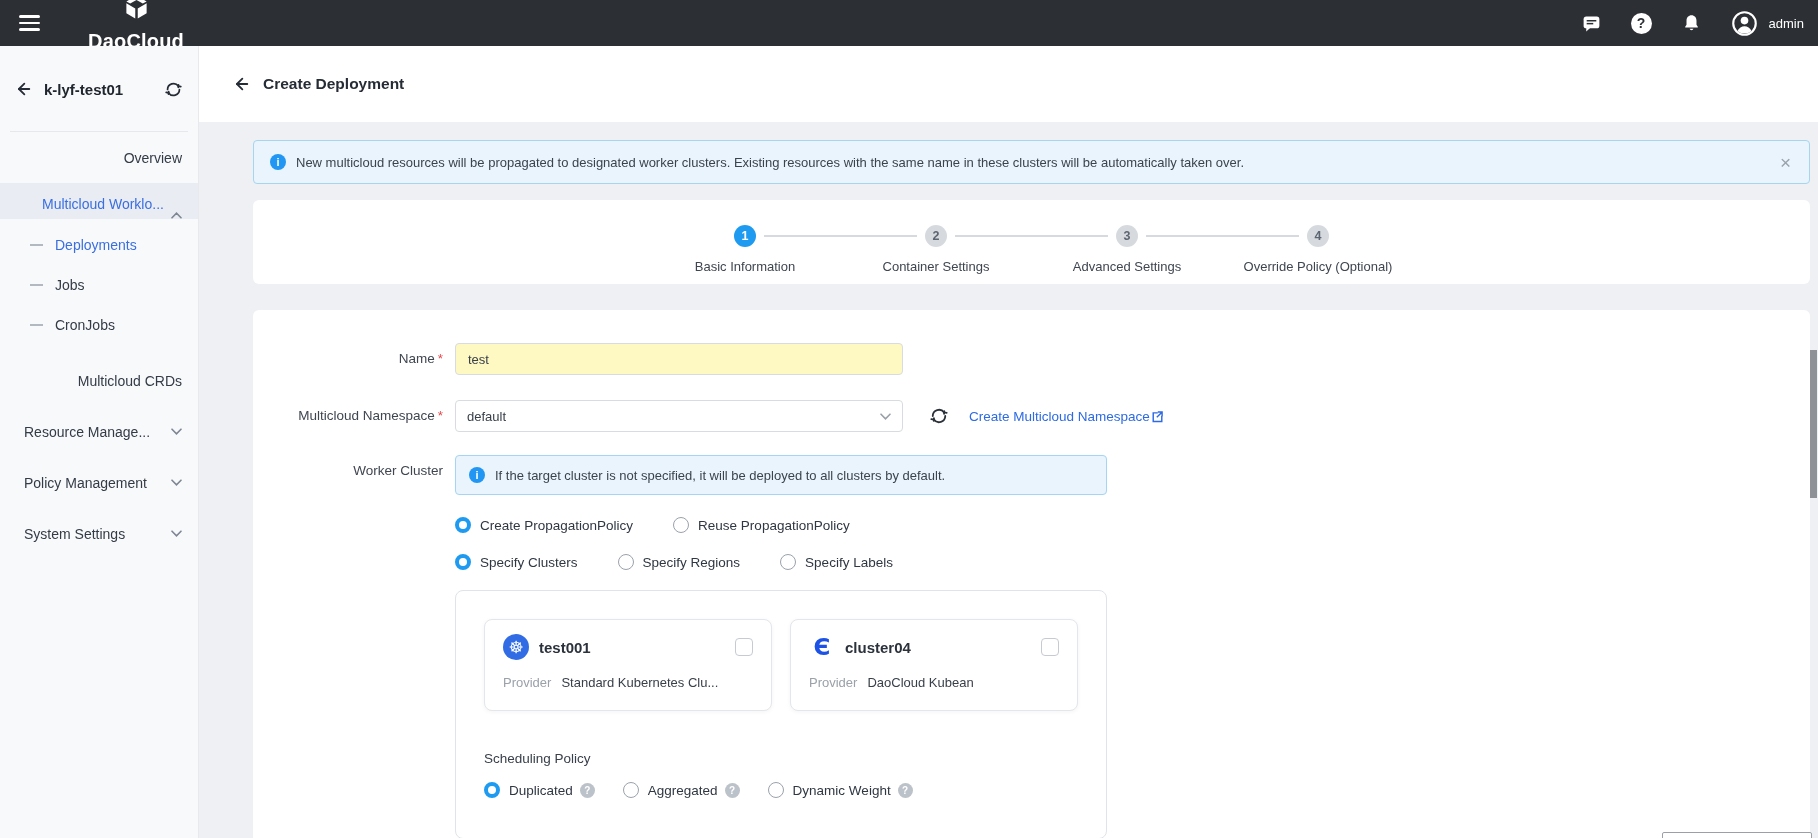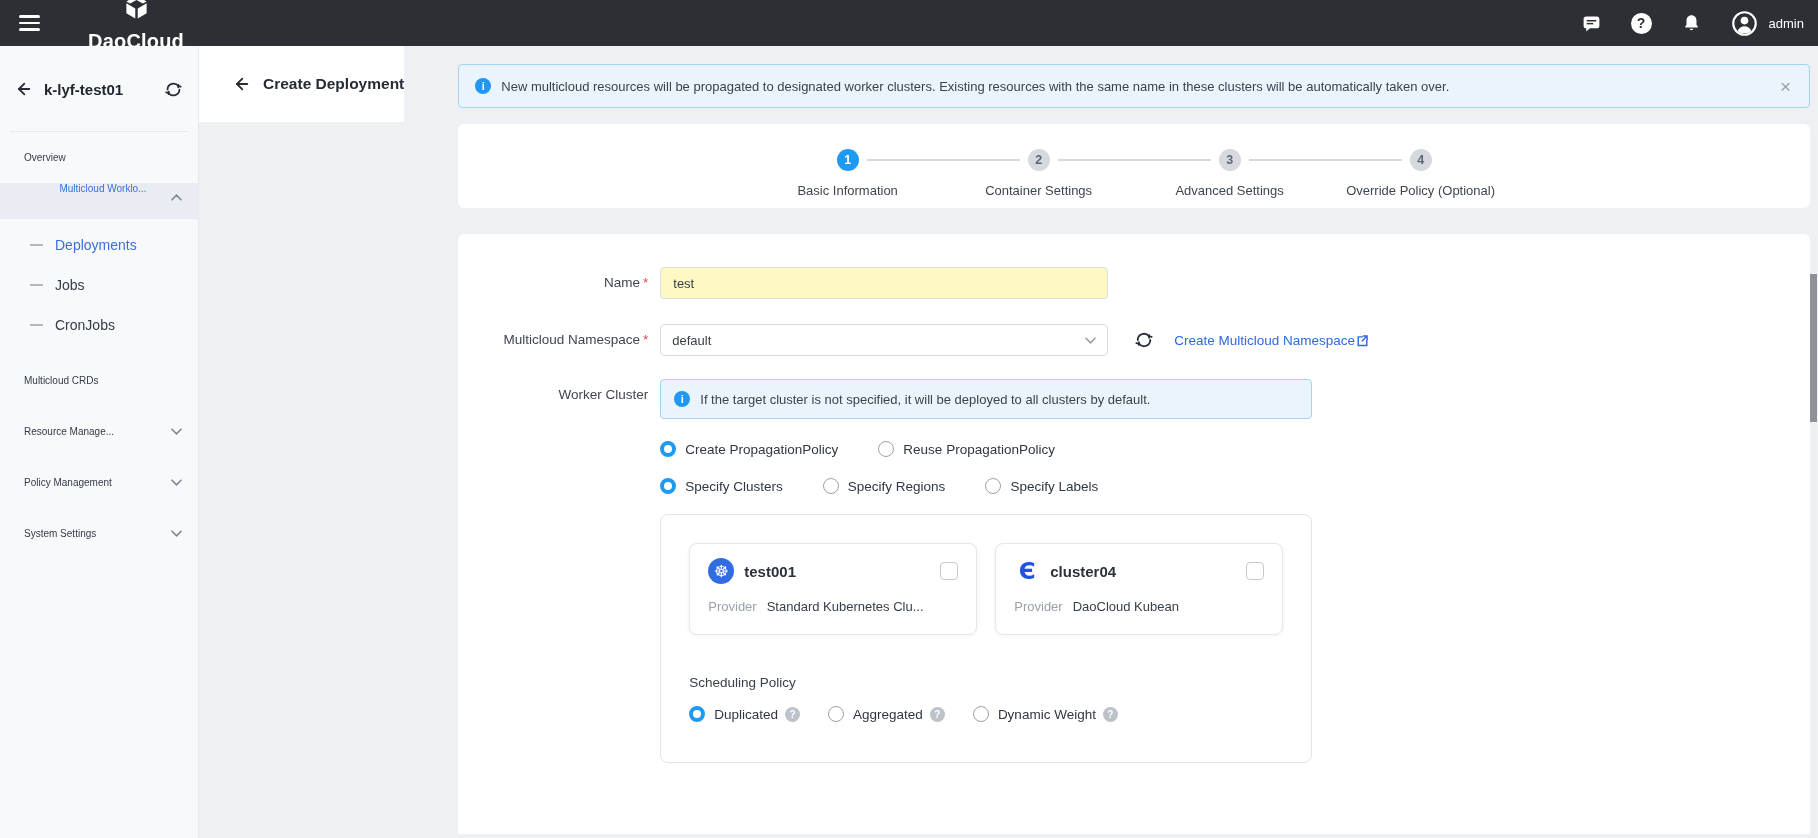--- a/index.html
+++ b/index.html
@@ -21,30 +21,30 @@
   .shell { display:flex; height:792px; }
 
   
   .sidebar { width:199px; flex:none; background:#f8f9fb; border-right:1px solid #e7e9ed; }
   .side-head { height:86px; position:relative; display:flex; align-items:center; padding:0 13px 0 12px; }
   .side-head::after { content:""; position:absolute; left:10px; right:10px; bottom:0; height:1px; background:#e5e8ec; }
   .ws-title { font-size:15px; font-weight:bold; color:#20262e; margin-left:10px; flex:1;
     white-space:nowrap; overflow:hidden; }
   .iconbtn { background:none; border:none; display:flex; cursor:pointer; padding:2px; }
   .side-item { height:51px; display:flex; align-items:center; padding:0 16px 0 24px;
-    font-size:10px; color:#333b46; cursor:pointer; }
+    font-size:14px; color:#333b46; cursor:pointer;justify-content:flex-end; }
   .side-item.sel { background:#e9edf3; color:#3a6fe0; height:36px;flex-direction:column; }
   .sub-group { padding:6px 0 10px 0; }
   .side-sub { height:40px; display:flex; align-items:center; padding-left:30px; font-size:14px; color:#333b46; cursor:pointer; }
   .side-sub.sel { color:#3a6fe0; }
   .dash { width:13px; height:2px; background:#b3b9c0; margin-right:12px; flex:none; }
   .chev { margin-left:auto; display:flex; }
 
   
-  .main { flex:1; display:flex; flex-direction:row; min-width:0; }
+  .main { flex:1; display:flex; flex-direction:column; min-width:0; }
   .main-header { height:76px; background:#fff; display:flex; align-items:center; padding-left:33px; flex:none; }
   .page-title { font-size:15.5px; font-weight:bold; color:#262c35; margin-left:13px; }
   .back-btn { background:none; border:none; display:flex; cursor:pointer; }
 
   .content { flex:1; position:relative; background:#eef0f4; padding:18px 8px 0 54px; overflow:hidden; }
 
   
   .banner { height:44px; background:#e9f4fc; border:1px solid #a5d5f3; border-radius:4px;
     display:flex; align-items:center; padding:0 16px; }
   .info-dot { width:16px; height:16px; flex:none; border-radius:50%; background:#2196f3; color:#fff;

